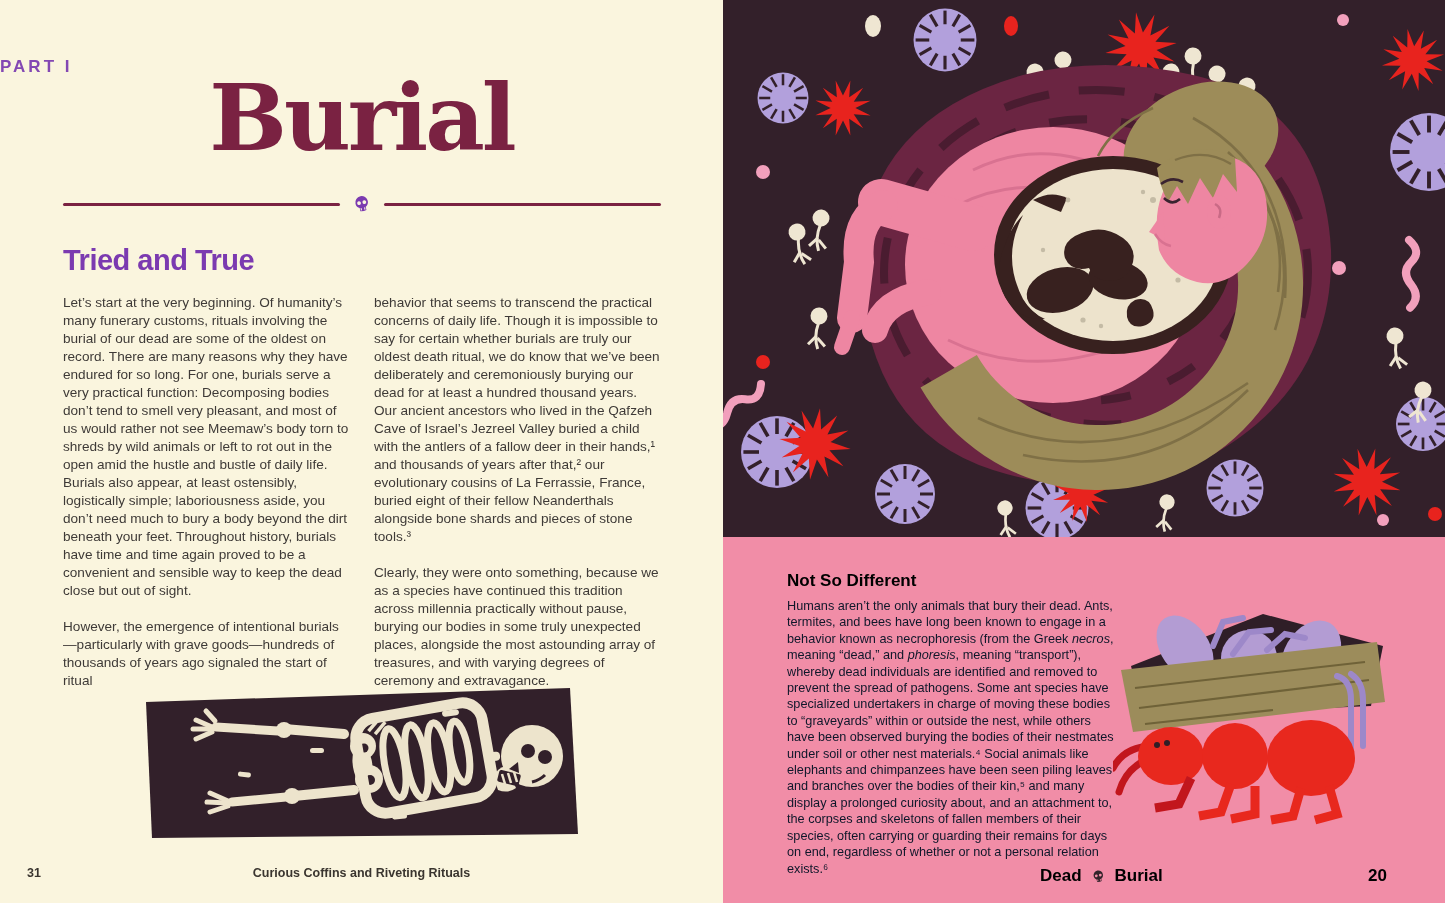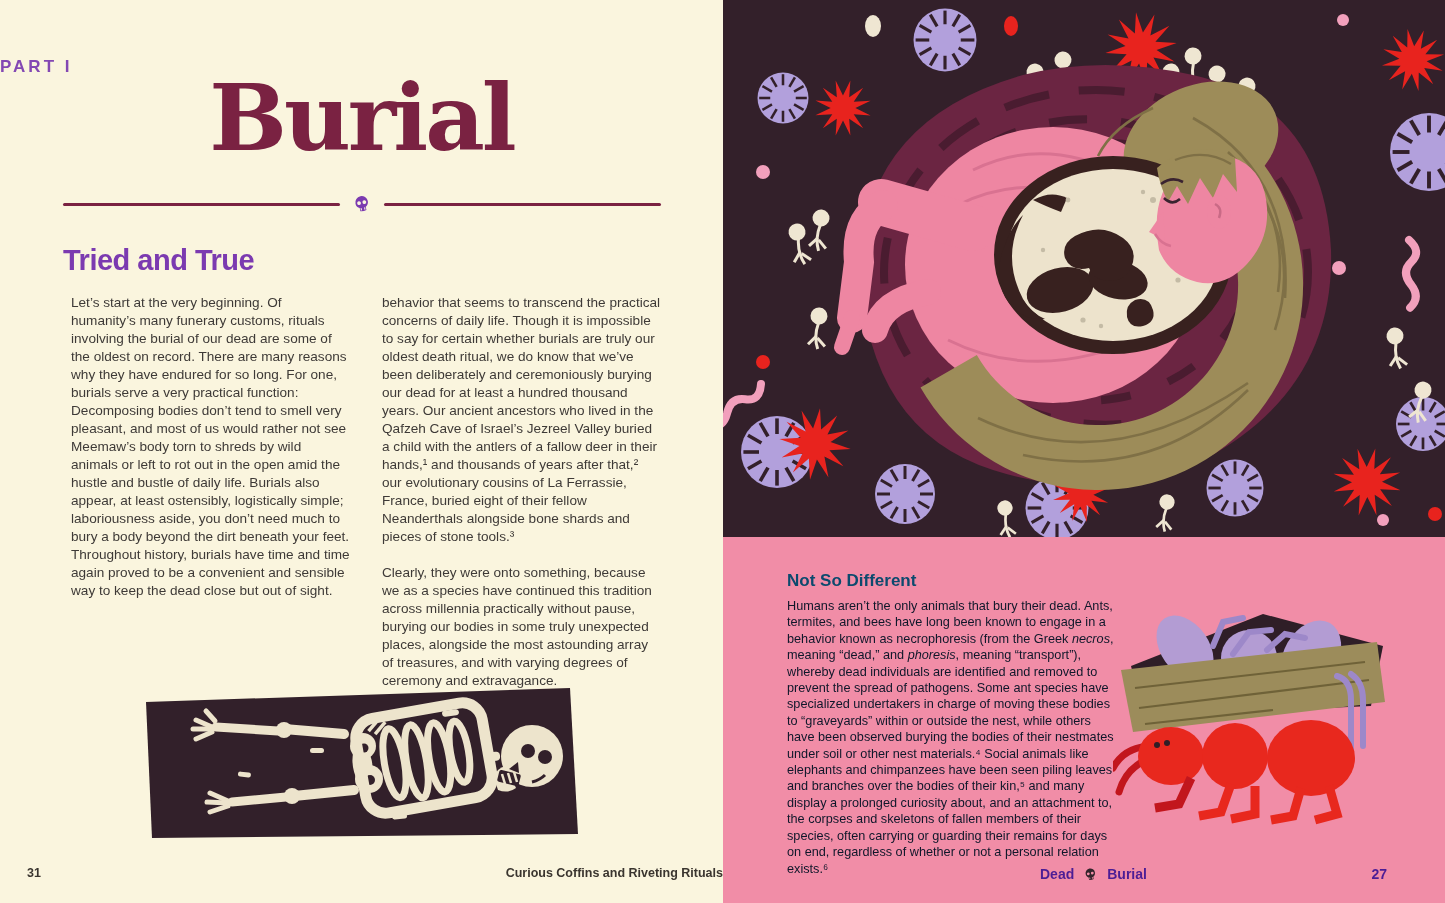--- a/index.html
+++ b/index.html
@@ -14,34 +14,34 @@
     font-size:17px;font-weight:bold;letter-spacing:3px;color:#8348B3;}
   .book-title-main{position:absolute;top:70px;left:0;width:723px;text-align:center;
     font-family:"DejaVu Serif",serif;font-weight:bold;font-size:92px;line-height:1.05;
     color:#7A2242;letter-spacing:-3px;}
   .divider{position:absolute;top:194px;left:63px;width:598px;display:flex;align-items:center;gap:12px;}
   .divider .line{flex:1;height:3px;background:#7A2242;border-radius:2px;}
   .divider .skull-wrap{width:20px;height:20px;display:flex;align-items:center;justify-content:center;}
   .section-heading{position:absolute;top:244px;left:63px;font-size:29px;font-weight:bold;color:#7B3AB0;letter-spacing:-0.5px;}
   .columns{position:absolute;top:294px;left:63px;width:598px;display:flex;gap:24px;}
   .col{width:287px;font-size:13.6px;line-height:18px;color:#3E3A37;}
-  .col p{margin:0 0 18px 8px;}
+  .col p{margin:0 0 18px 0;}
   .skeleton-illo{position:absolute;left:142px;top:686px;width:438px;height:154px;}
   .footer{position:absolute;top:866px;left:0;width:100%;font-size:12.5px;font-weight:bold;color:#3A352F;}
   .footer-left-num{position:absolute;left:27px;top:0;}
-  .footer-left-title{position:absolute;left:0;width:723px;text-align:right;top:0;}
+  .footer-left-title{position:absolute;left:0;width:723px;text-align:center;top:0;}
 
   
   .nest-illo{position:absolute;top:0;left:0;width:722px;height:537px;display:block;}
   .sidebar{position:absolute;left:64px;top:571px;width:332px;}
-  .sidebar h2{margin:0 0 7px 0;font-size:17px;font-weight:bold;color:#0c4a6e;}
+  .sidebar h2{margin:0 0 7px 0;font-size:17px;font-weight:bold;color:#000000;}
   .sidebar .sbody{font-size:12.7px;line-height:16.4px;color:#0f172a;}
   .sidebar .sbody i{font-style:italic;}
   .ant-illo{position:absolute;left:390px;top:604px;width:292px;height:224px;}
-  .footer-right{position:absolute;top:866px;left:0;width:690px;height:20px;font-size:14px;font-weight:bold;color:#4c1d95;}
+  .footer-right{position:absolute;top:866px;left:0;width:690px;height:20px;font-size:17px;font-weight:bold;color:#000000;}
   .footer-right .crumbs{position:absolute;left:317px;top:0;display:flex;align-items:center;gap:9px;}
   .footer-right .pn{position:absolute;right:26px;top:0;}
 </style>
 </head>
 <body>
 
 <div class="spread">
 
   <div class="page page-left">
 
@@ -61,20 +61,21 @@
         </svg>
       </div>
       <div class="line"></div>
     </div>
 
     <div class="section-heading">Tried and True</div>
 
     <div class="columns">
       <div class="col">
         <p>Let’s start at the very beginning. Of humanity’s many funerary customs, rituals involving the burial of our dead are some of the oldest on record. There are many reasons why they have endured for so long. For one, burials serve a very practical function: Decomposing bodies don’t tend to smell very pleasant, and most of us would rather not see Meemaw’s body torn to shreds by wild animals or left to rot out in the open amid the hustle and bustle of daily life. Burials also appear, at least ostensibly, logistically simple; laboriousness aside, you don’t need much to bury a body beyond the dirt beneath your feet. Throughout history, burials have time and time again proved to be a convenient and sensible way to keep the dead close but out of sight.</p>
+        <p>However, the emergence of intentional burials—particularly with grave goods—hundreds of thousands of years ago signaled the start of ritual</p>
       </div>
       <div class="col">
         <p>behavior that seems to transcend the practical concerns of daily life. Though it is impossible to say for certain whether burials are truly our oldest death ritual, we do know that we’ve been deliberately and ceremoniously burying our dead for at least a hundred thousand years. Our ancient ancestors who lived in the Qafzeh Cave of Israel’s Jezreel Valley buried a child with the antlers of a fallow deer in their hands,¹ and thousands of years after that,² our evolutionary cousins of La Ferrassie, France, buried eight of their fellow Neanderthals alongside bone shards and pieces of stone tools.³</p>
         <p>Clearly, they were onto something, because we as a species have continued this tradition across millennia practically without pause, burying our bodies in some truly unexpected places, alongside the most astounding array of treasures, and with varying degrees of ceremony and extravagance.</p>
       </div>
     </div>
 
     <svg class="skeleton-illo" viewBox="0 0 438 154">
       <polygon points="4,16 428,2 436,148 10,152" fill="#32202A"></polygon>
       <g fill="none" stroke="#EDE4CC" stroke-linecap="round">
@@ -365,16 +366,16 @@
             <g transform="rotate(-10 10 10)">
               <path d="M10 2 a6.3 6.3 0 0 0 -6.3 6.3 c0 2.5 1.4 4.3 3.2 5.2 l0 3.2 q3.1 1 6.2 0 l0 -3.2 c1.8 -.9 3.2 -2.7 3.2 -5.2 A6.3 6.3 0 0 0 10 2 z" fill="#33242B"></path>
               <circle cx="7.3" cy="8.6" r="1.9" fill="#F18DA7"></circle>
               <circle cx="12.7" cy="8.6" r="1.9" fill="#F18DA7"></circle>
               <path d="M8.2 13.8 v2.2 M11.8 13.8 v2.2" stroke="#F18DA7" stroke-width="1.1"></path>
             </g>
           </svg>
         </span>
         <span>Burial</span>
       </div>
-      <span class="pn">27</span>
+      <span class="pn">20</span>
     </div>
   </div>
 </div>
 
 </body></html>

